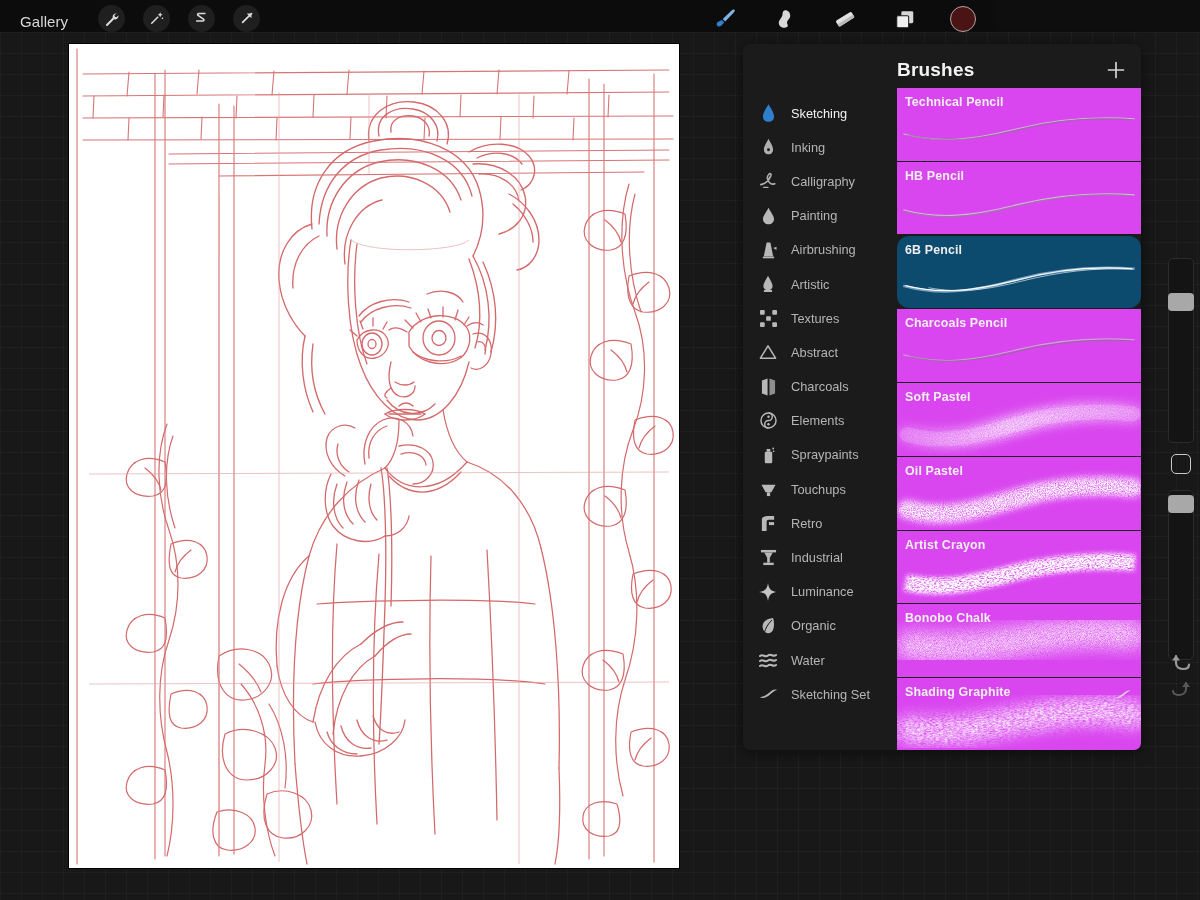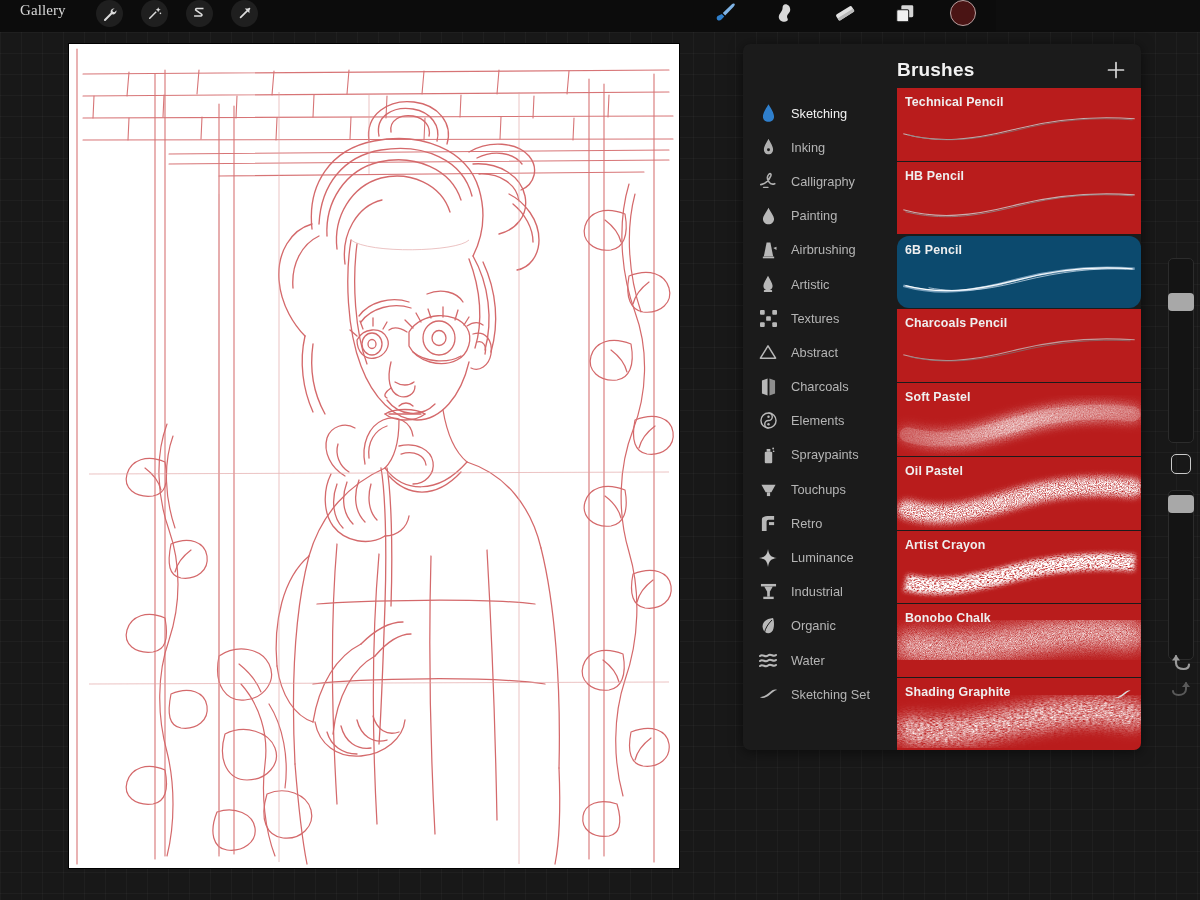--- a/index.html
+++ b/index.html
@@ -18,21 +18,21 @@
     background-image:
       linear-gradient(to right, rgba(255,255,255,.030) 1px, transparent 1px),
       linear-gradient(to bottom, rgba(255,255,255,.030) 1px, transparent 1px);
     background-size:21px 21px;
   }
 
   
   .topbar{
     position:absolute; left:0; top:0; width:996px; height:32px;
     background:#0c0c0c; z-index:30;
-    display:flex; align-items:flex-start;font-family:Liberation Serif, serif;
+    display:flex; align-items:flex-end;
   }
   .gallery-btn{
     margin-left:16px; color:#d8d8d8; font-size:15px; letter-spacing:.1px;
     cursor:pointer; padding:2px 4px;
   }
   .tool-group{ display:flex; align-items:center; gap:18px; margin-left:26px; }
   .circ-btn{
     width:27px; height:27px; border-radius:50%;
     background:#1f1f1f; display:flex; align-items:center; justify-content:center;
     cursor:pointer;
@@ -76,21 +76,21 @@
   .panel-right{ flex:1; position:relative; }
   .panel-head{
     height:52px; display:flex; align-items:center; justify-content:space-between;
     padding:0 14px 0 6px;
   }
   .panel-title{ font-size:19px; font-weight:bold; color:#f2f2f2; letter-spacing:.2px; }
   .plus-btn{ width:22px; height:22px; cursor:pointer; display:flex; align-items:center; justify-content:center; }
 
   .brush-list{ position:absolute; left:0; right:0; top:44px; bottom:0; overflow:hidden; }
   .brush{
-    position:relative; height:72.6px; margin:0 0 1.2px 6px; background:#b91c1c;
+    position:relative; height:72.6px; margin:0 0 1.2px 6px; background:#d946ef;
     overflow:hidden; cursor:pointer;
   }
   .brush.sel{ background:#0c4a6e; border-radius:12px;text-align:center; }
   .brush-name{
     position:absolute; left:8px; top:7px; z-index:3;
     font-size:12.4px; font-weight:bold; color:#efefef; letter-spacing:.15px;
   }
   .brush-stroke{ position:absolute; inset:0; z-index:2; }
   .brush-stroke svg{ display:block; width:100%; height:100%; }
   .badge-ic{ position:absolute; right:10px; top:8px; z-index:4; }
@@ -503,37 +503,37 @@
           <svg width="16" height="17" viewBox="0 0 17 18">
               <path d="M2 17 L2 5 C2 2 5 1 8 1 L15 1 L15 5 L9 5 C7.5 5 7 6 7 7.5 L7 17 Z" fill="#b8b8b8"></path>
               <rect x="9.5" y="7.5" width="5.5" height="3.2" fill="#b8b8b8"></rect>
             </svg>
         </span>
         <span class="cat-label">Retro</span>
       </div>
 
       <div class="cat">
         <span class="cat-ic">
-          <svg width="18" height="18" viewBox="0 0 18 18">
-              <path d="M9 0 C9.8 6 12 8.2 18 9 C12 9.8 9.8 12 9 18 C8.2 12 6 9.8 0 9 C6 8.2 8.2 6 9 0 Z" fill="#c4c4c4"></path>
-            </svg>
-        </span>
-        <span class="cat-label">Luminance</span>
-      </div>
-
-      <div class="cat">
-        <span class="cat-ic">
           <svg width="17" height="17" viewBox="0 0 18 18">
               <rect x="1" y="1" width="16" height="2.6" fill="#b8b8b8"></rect>
               <path d="M4.5 3.6 L13.5 3.6 L10 10 L8 10 Z" fill="#b8b8b8"></path>
               <rect x="7.6" y="9.5" width="2.8" height="5" fill="#b8b8b8"></rect>
               <rect x="3.5" y="14.5" width="11" height="2.5" fill="#b8b8b8"></rect>
             </svg>
         </span>
         <span class="cat-label">Industrial</span>
+      </div>
+
+      <div class="cat">
+        <span class="cat-ic">
+          <svg width="18" height="18" viewBox="0 0 18 18">
+              <path d="M9 0 C9.8 6 12 8.2 18 9 C12 9.8 9.8 12 9 18 C8.2 12 6 9.8 0 9 C6 8.2 8.2 6 9 0 Z" fill="#c4c4c4"></path>
+            </svg>
+        </span>
+        <span class="cat-label">Luminance</span>
       </div>
 
       <div class="cat">
         <span class="cat-ic">
           <svg width="14" height="18" viewBox="0 0 14 18">
               <path d="M12 1 C3 2 0.5 7 2 12 C3.2 16 7.5 17.5 10.5 15 C13.5 12.5 13.5 5 12 1 Z" fill="#b8b8b8"></path>
               <path d="M11 3 C7 7 4.5 11 3.5 15.5" stroke="#1b1b1b" stroke-width="1" fill="none"></path>
             </svg>
         </span>
         <span class="cat-label">Organic</span>

